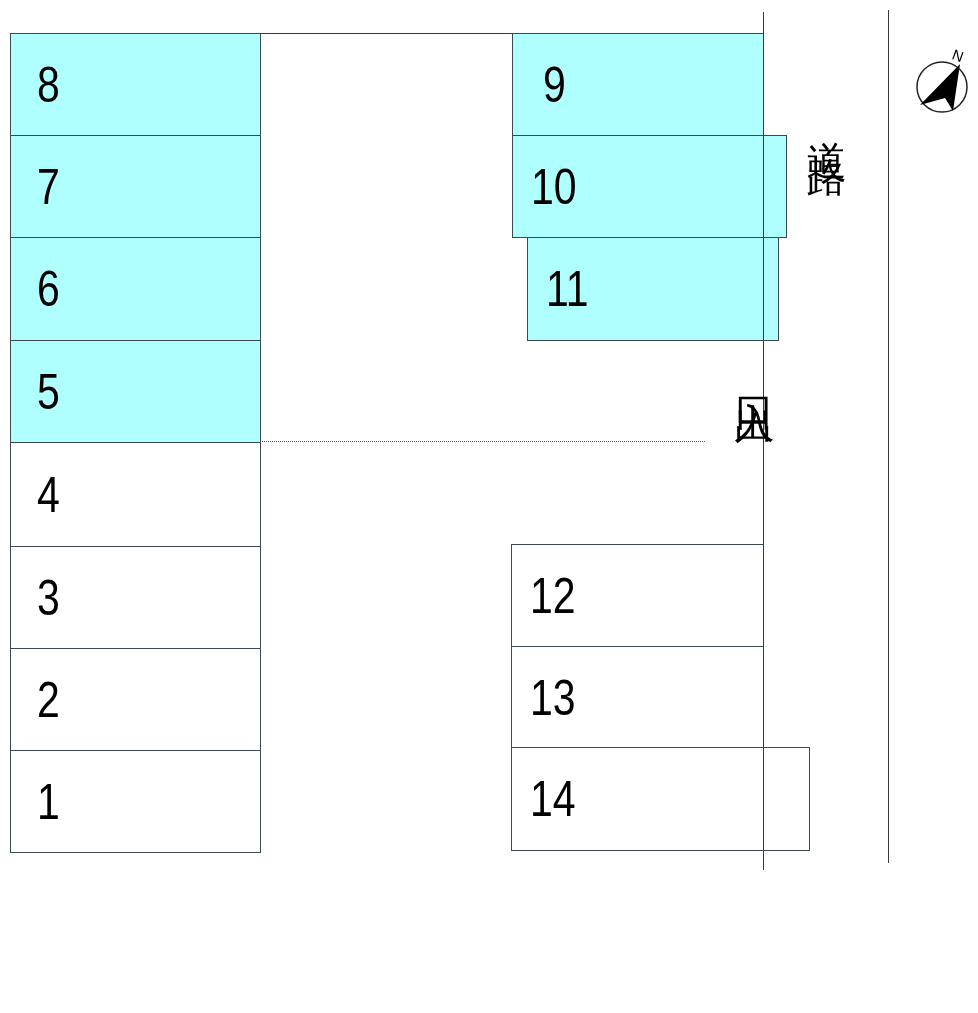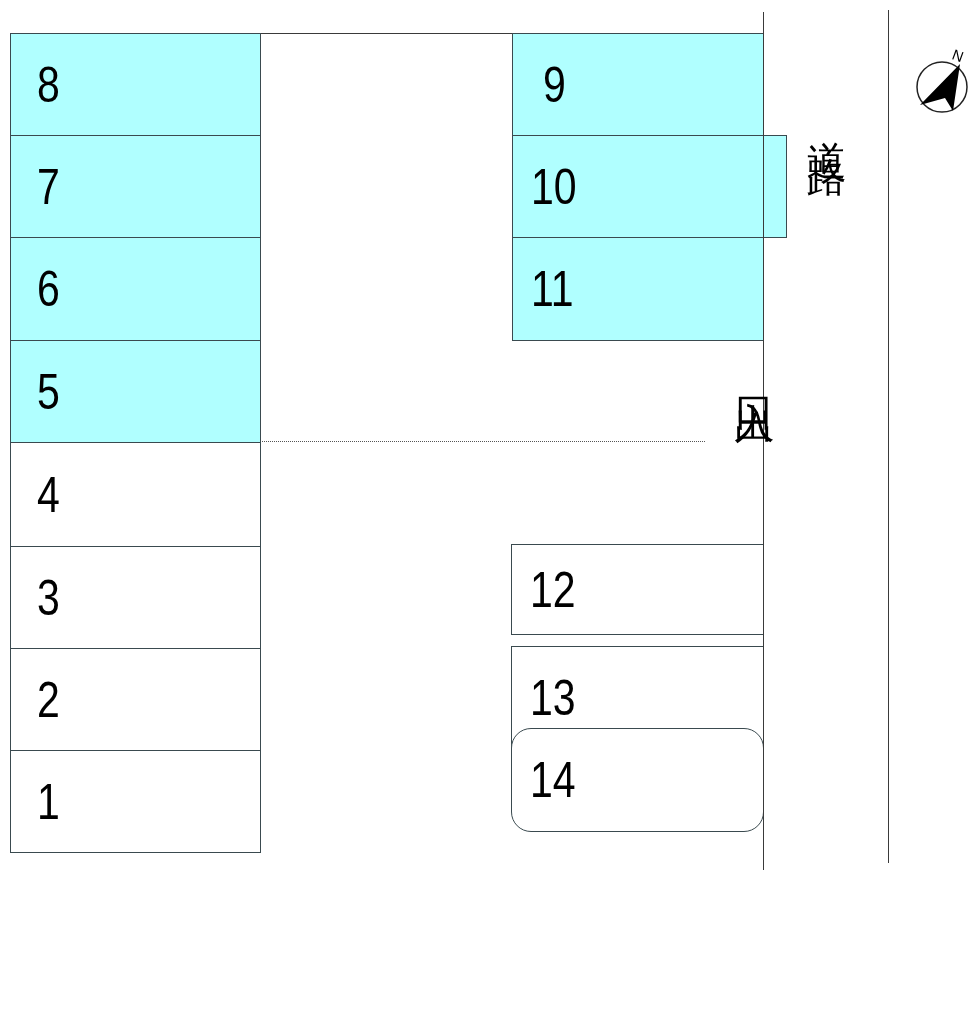--- a/index.html
+++ b/index.html
@@ -48,31 +48,31 @@
   <div class="space" style="left:10px; top:750px; width:251px; height:103px;">
     <span class="num">1</span>
   </div>
 
   <div class="space shaded" style="left:512px; top:33px; width:252px; height:103px;">
     <span class="num" style="left:30px;">9</span>
   </div>
   <div class="space shaded" style="left:512px; top:135px; width:275px; height:103px;">
     <span class="num" style="left:18px;">10</span>
   </div>
-  <div class="space shaded" style="left:512px; top:237px; width:252px; height:104px;">
+  <div class="space shaded" style="left:527px; top:237px; width:252px; height:104px;">
     <span class="num" style="left:18px;">11</span>
   </div>
 
-  <div class="space" style="left:511px; top:544px; width:253px; height:91px;padding-left:44px;">
+  <div class="space" style="left:511px; top:544px; width:253px; height:103px;padding-left:44px;">
     <span class="num" style="left:18px;">12</span>
   </div>
   <div class="space" style="left:511px; top:646px; width:253px; height:103px;">
     <span class="num" style="left:18px;">13</span>
   </div>
-  <div class="space" style="left:511px; top:728px; width:253px; height:104px;border-radius:20px;">
+  <div class="space" style="left:511px; top:747px; width:299px; height:104px;">
     <span class="num" style="left:18px;">14</span>
   </div>
 
   <div class="dotted" style="left:262px; top:441px; width:443px;"></div>
 
   <div class="line" style="left:763px; top:12px; width:1px; height:858px;"></div>
 
   <div class="line" style="left:888px; top:10px; width:1px; height:853px;"></div>
 
   <div class="vlabel" style="left:800px; top:110px; font-size:40px; letter-spacing:16px;">道路</div>

